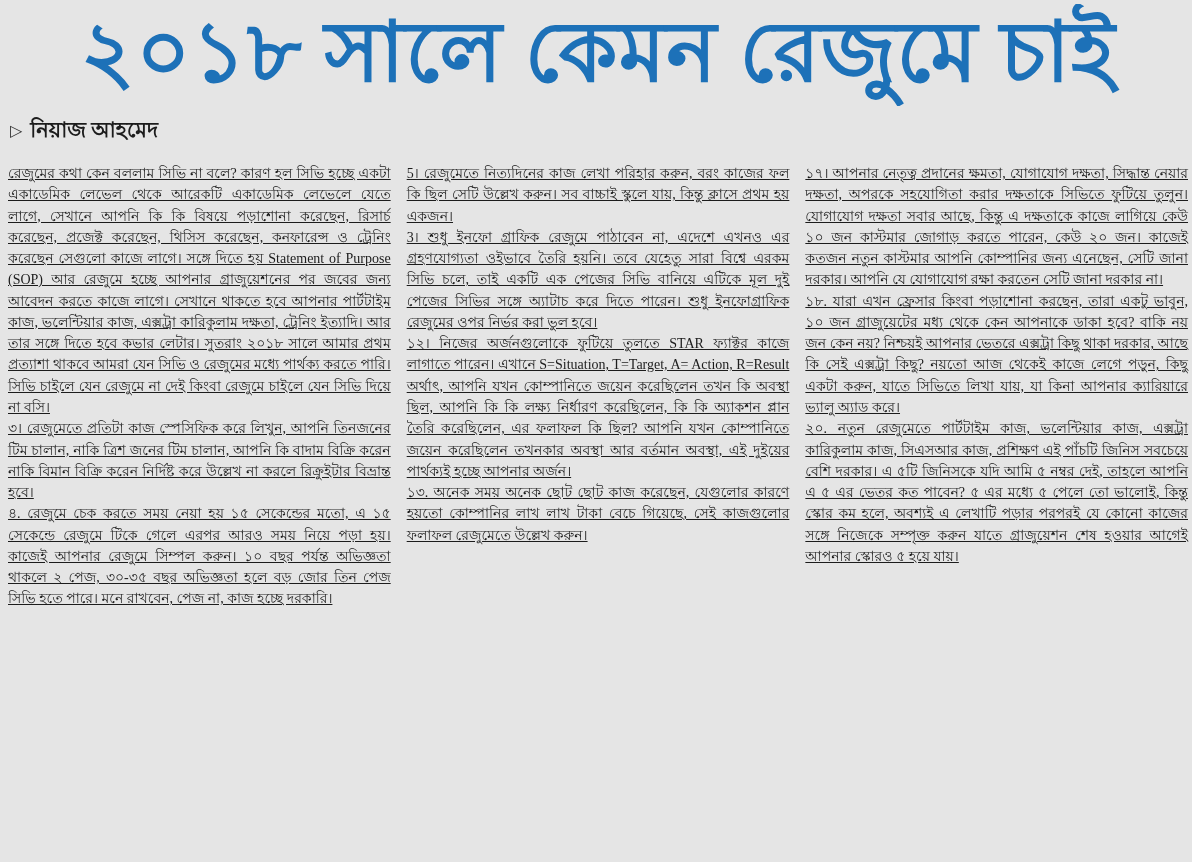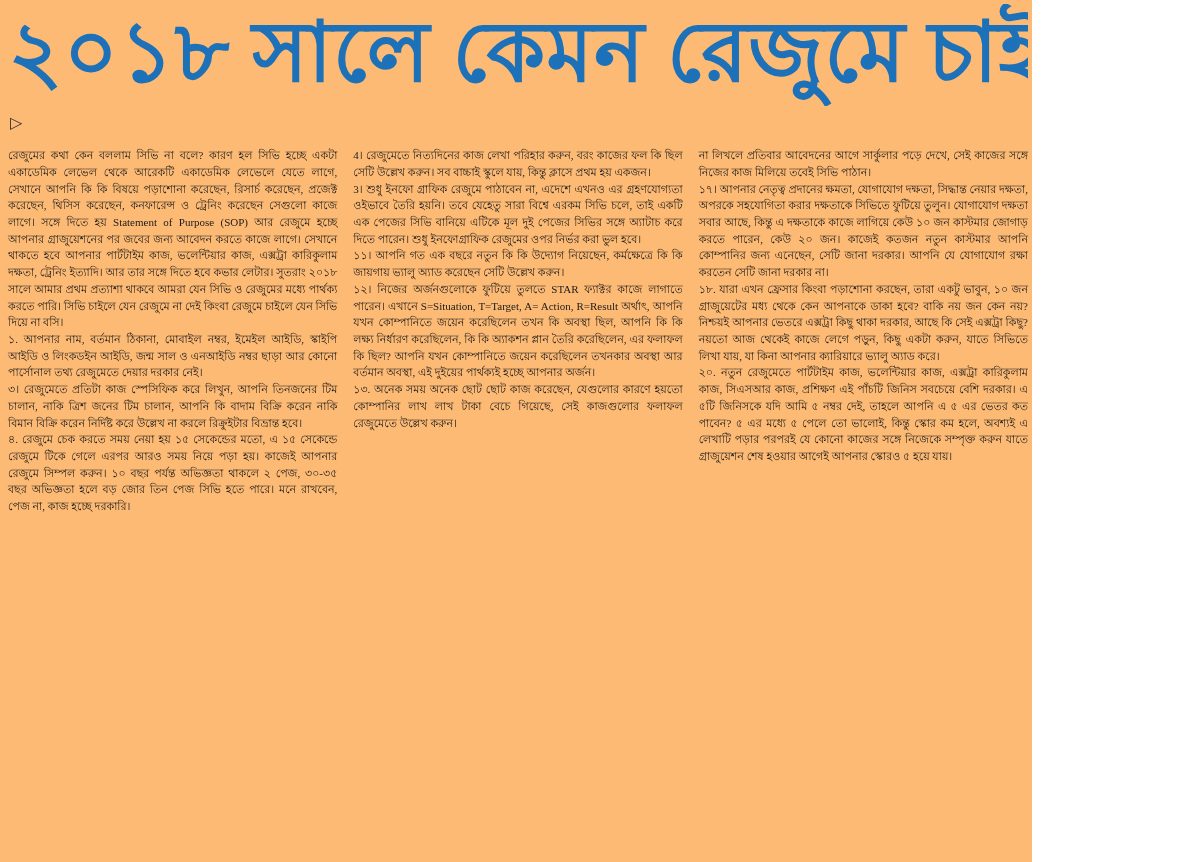--- a/index.html
+++ b/index.html
@@ -5,24 +5,24 @@
   * { margin: 0; padding: 0; box-sizing: border-box; }
   html, body { background: #ffffff; }
   body {
     width: 1192px;
     height: 862px;
     overflow: hidden;
     font-family: "Liberation Serif", "DejaVu Serif", serif;
     color: #1c1c1c;
   }
   .page {
-    width: 1032px;
+    width: 1192px;
     height: 862px;
     padding: 4px 4px 6px 8px;
-    background: #fdba74;
+    background: #e5e5e5;
   }
   .headline {
     text-align: center;
     color: #1d71b8;
     font-weight: bold;
     font-size: 84px;
     line-height: 1.12;
     letter-spacing: 1px;
     padding: 2px 0 6px 0;
     white-space: nowrap;
@@ -46,57 +46,56 @@
     display: flex;
     flex-direction: row;
     gap: 16px;
     align-items: flex-start;
   }
   .col {
     flex: 1 1 0;
     min-width: 0;
   }
   .para {
-    font-size: 11px;
+    font-size: 14px;
     line-height: 1.52;
     text-align: justify;
     text-justify: inter-word;
     word-break: break-word;
+    text-decoration: underline;
   }
 </style>
 </head>
 <body>
 
 <div class="page">
 
   <h1 class="headline" style="color: rgb(29, 113, 184);">২০১৮ সালে কেমন রেজুমে চাই</h1>
 
   <div class="byline">
     <span class="tri">▷</span>
+    <span>নিয়াজ আহমেদ</span>
   </div>
 
   <div class="columns">
     <div class="col">
         <p class="para">রেজুমের কথা কেন বললাম সিভি না বলে? কারণ হল সিভি হচ্ছে একটা একাডেমিক লেভেল থেকে আরেকটি একাডেমিক লেভেলে যেতে লাগে, সেখানে আপনি কি কি বিষয়ে পড়াশোনা করেছেন, রিসার্চ করেছেন, প্রজেক্ট করেছেন, থিসিস করেছেন, কনফারেন্স ও ট্রেনিং করেছেন সেগুলো কাজে লাগে। সঙ্গে দিতে হয় Statement of Purpose (SOP) আর রেজুমে হচ্ছে আপনার গ্রাজুয়েশনের পর জবের জন্য আবেদন করতে কাজে লাগে। সেখানে থাকতে হবে আপনার পার্টটাইম কাজ, ভলেন্টিয়ার কাজ, এক্সট্রা কারিকুলাম দক্ষতা, ট্রেনিং ইত্যাদি। আর তার সঙ্গে দিতে হবে কভার লেটার। সুতরাং ২০১৮ সালে আমার প্রথম প্রত্যাশা থাকবে আমরা যেন সিভি ও রেজুমের মধ্যে পার্থক্য করতে পারি। সিভি চাইলে যেন রেজুমে না দেই কিংবা রেজুমে চাইলে যেন সিভি দিয়ে না বসি।</p>
-        <p class="para">১. আপনার নাম, বর্তমান ঠিকানা, মোবাইল নম্বর, ইমেইল আইডি, স্কাইপি আইডি ও লিংকডইন আইডি, জন্ম সাল ও এনআইডি নম্বর ছাড়া আর কোনো পার্সোনাল তথ্য রেজুমেতে দেয়ার দরকার নেই।</p>
         <p class="para">৩। রেজুমেতে প্রতিটা কাজ স্পেসিফিক করে লিখুন, আপনি তিনজনের টিম চালান, নাকি ত্রিশ জনের টিম চালান, আপনি কি বাদাম বিক্রি করেন নাকি বিমান বিক্রি করেন নির্দিষ্ট করে উল্লেখ না করলে রিক্রুইটার বিভ্রান্ত হবে।</p>
         <p class="para">৪. রেজুমে চেক করতে সময় নেয়া হয় ১৫ সেকেন্ডের মতো, এ ১৫ সেকেন্ডে রেজুমে টিকে গেলে এরপর আরও সময় নিয়ে পড়া হয়। কাজেই আপনার রেজুমে সিম্পল করুন। ১০ বছর পর্যন্ত অভিজ্ঞতা থাকলে ২ পেজ, ৩০-৩৫ বছর অভিজ্ঞতা হলে বড় জোর তিন পেজ সিভি হতে পারে। মনে রাখবেন, পেজ না, কাজ হচ্ছে দরকারি।</p>
       </div>
 
     <div class="col">
-        <p class="para">4। রেজুমেতে নিত্যদিনের কাজ লেখা পরিহার করুন, বরং কাজের ফল কি ছিল সেটি উল্লেখ করুন। সব বাচ্চাই স্কুলে যায়, কিন্তু ক্লাসে প্রথম হয় একজন।</p>
+        <p class="para">5। রেজুমেতে নিত্যদিনের কাজ লেখা পরিহার করুন, বরং কাজের ফল কি ছিল সেটি উল্লেখ করুন। সব বাচ্চাই স্কুলে যায়, কিন্তু ক্লাসে প্রথম হয় একজন।</p>
         <p class="para">3। শুধু ইনফো গ্রাফিক রেজুমে পাঠাবেন না, এদেশে এখনও এর গ্রহণযোগ্যতা ওইভাবে তৈরি হয়নি। তবে যেহেতু সারা বিশ্বে এরকম সিভি চলে, তাই একটি এক পেজের সিভি বানিয়ে এটিকে মূল দুই পেজের সিভির সঙ্গে অ্যাটাচ করে দিতে পারেন। শুধু ইনফোগ্রাফিক রেজুমের ওপর নির্ভর করা ভুল হবে।</p>
-        <p class="para">১১। আপনি গত এক বছরে নতুন কি কি উদ্যোগ নিয়েছেন, কর্মক্ষেত্রে কি কি জায়গায় ভ্যালু অ্যাড করেছেন সেটি উল্লেখ করুন।</p>
         <p class="para">১২। নিজের অর্জনগুলোকে ফুটিয়ে তুলতে STAR ফ্যাক্টর কাজে লাগাতে পারেন। এখানে S=Situation, T=Target, A= Action, R=Result অর্থাৎ, আপনি যখন কোম্পানিতে জয়েন করেছিলেন তখন কি অবস্থা ছিল, আপনি কি কি লক্ষ্য নির্ধারণ করেছিলেন, কি কি অ্যাকশন প্লান তৈরি করেছিলেন, এর ফলাফল কি ছিল? আপনি যখন কোম্পানিতে জয়েন করেছিলেন তখনকার অবস্থা আর বর্তমান অবস্থা, এই দুইয়ের পার্থক্যই হচ্ছে আপনার অর্জন।</p>
         <p class="para">১৩. অনেক সময় অনেক ছোট ছোট কাজ করেছেন, যেগুলোর কারণে হয়তো কোম্পানির লাখ লাখ টাকা বেচে গিয়েছে, সেই কাজগুলোর ফলাফল রেজুমেতে উল্লেখ করুন।</p>
       </div>
 
     <div class="col">
       <div>
-          <p class="para">না লিখলে প্রতিবার আবেদনের আগে সার্কুলার পড়ে দেখে, সেই কাজের সঙ্গে নিজের কাজ মিলিয়ে তবেই সিভি পাঠান।</p>
           <p class="para">১৭। আপনার নেতৃত্ব প্রদানের ক্ষমতা, যোগাযোগ দক্ষতা, সিদ্ধান্ত নেয়ার দক্ষতা, অপরকে সহযোগিতা করার দক্ষতাকে সিভিতে ফুটিয়ে তুলুন। যোগাযোগ দক্ষতা সবার আছে, কিন্তু এ দক্ষতাকে কাজে লাগিয়ে কেউ ১০ জন কাস্টমার জোগাড় করতে পারেন, কেউ ২০ জন। কাজেই কতজন নতুন কাস্টমার আপনি কোম্পানির জন্য এনেছেন, সেটি জানা দরকার। আপনি যে যোগাযোগ রক্ষা করতেন সেটি জানা দরকার না।</p>
           <p class="para">১৮. যারা এখন ফ্রেসার কিংবা পড়াশোনা করছেন, তারা একটু ভাবুন, ১০ জন গ্রাজুয়েটের মধ্য থেকে কেন আপনাকে ডাকা হবে? বাকি নয় জন কেন নয়? নিশ্চয়ই আপনার ভেতরে এক্সট্রা কিছু থাকা দরকার, আছে কি সেই এক্সট্রা কিছু? নয়তো আজ থেকেই কাজে লেগে পড়ুন, কিছু একটা করুন, যাতে সিভিতে লিখা যায়, যা কিনা আপনার ক্যারিয়ারে ভ্যালু অ্যাড করে।</p>
           <p class="para">২০. নতুন রেজুমেতে পার্টটাইম কাজ, ভলেন্টিয়ার কাজ, এক্সট্রা কারিকুলাম কাজ, সিএসআর কাজ, প্রশিক্ষণ এই পাঁচটি জিনিস সবচেয়ে বেশি দরকার। এ ৫টি জিনিসকে যদি আমি ৫ নম্বর দেই, তাহলে আপনি এ ৫ এর ভেতর কত পাবেন? ৫ এর মধ্যে ৫ পেলে তো ভালোই, কিন্তু স্কোর কম হলে, অবশ্যই এ লেখাটি পড়ার পরপরই যে কোনো কাজের সঙ্গে নিজেকে সম্পৃক্ত করুন যাতে গ্রাজুয়েশন শেষ হওয়ার আগেই আপনার স্কোরও ৫ হয়ে যায়।</p>
         </div>
 
     </div>
   </div>
 
 </div>
 

